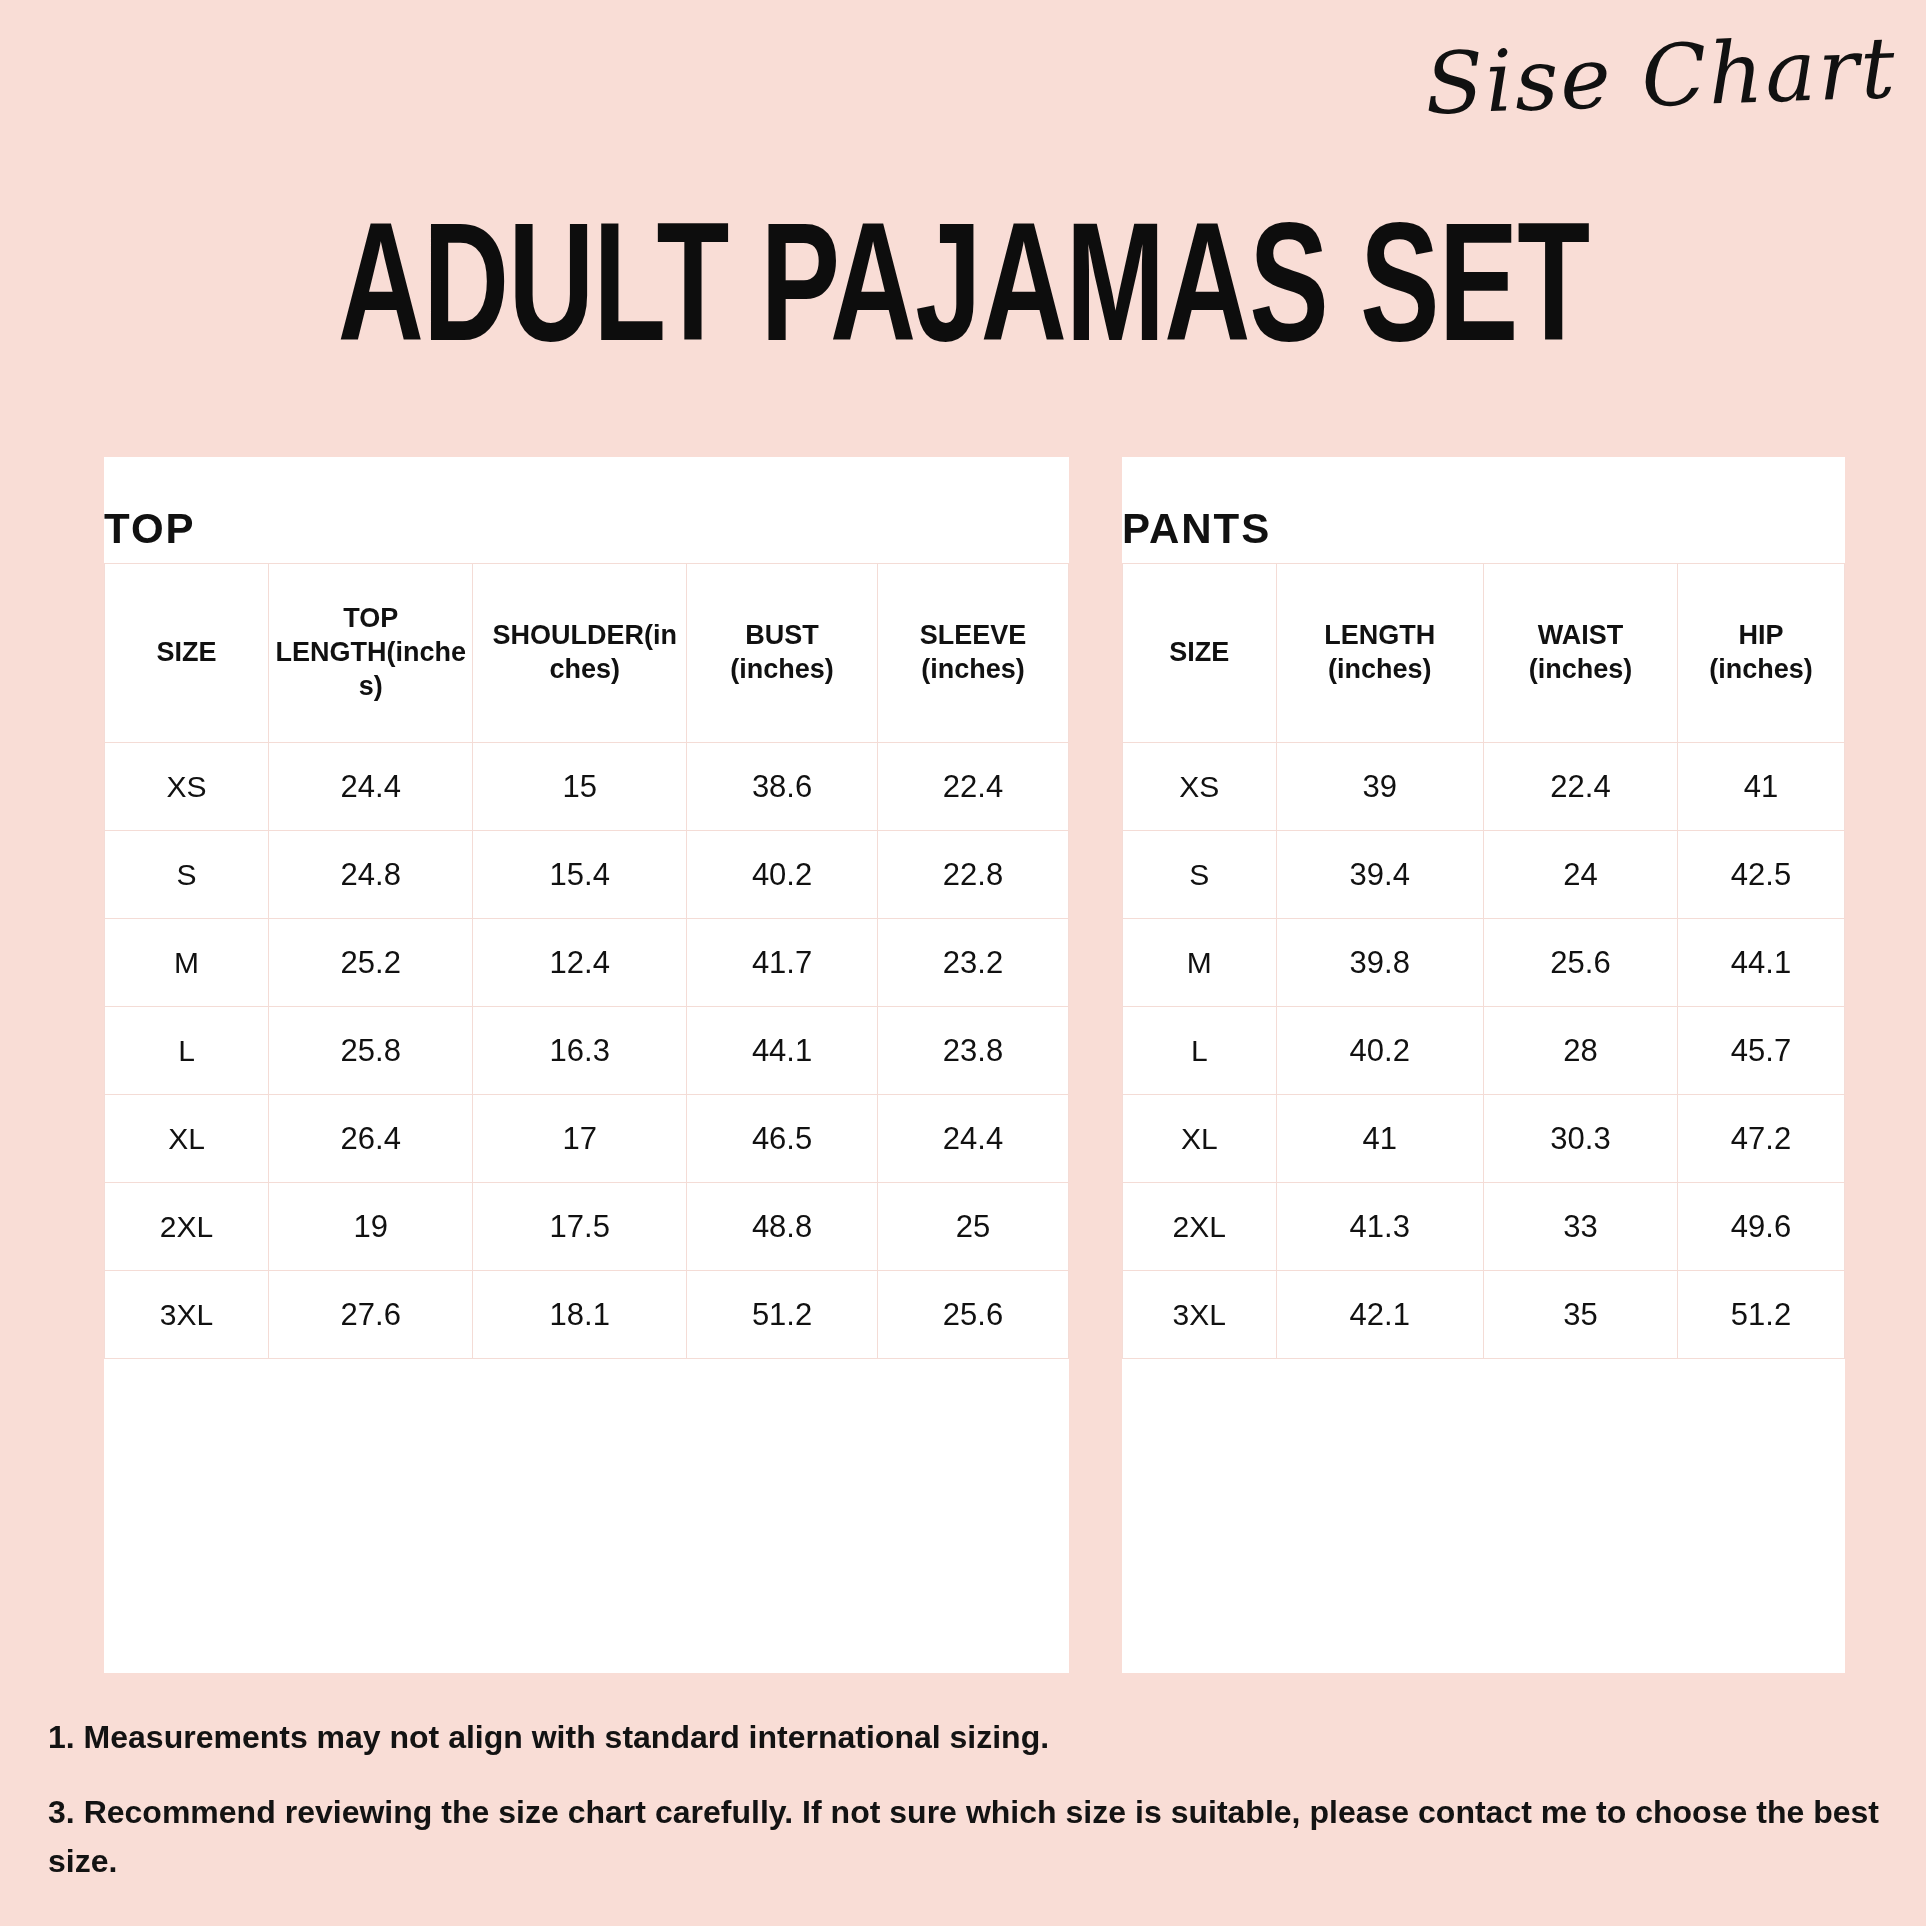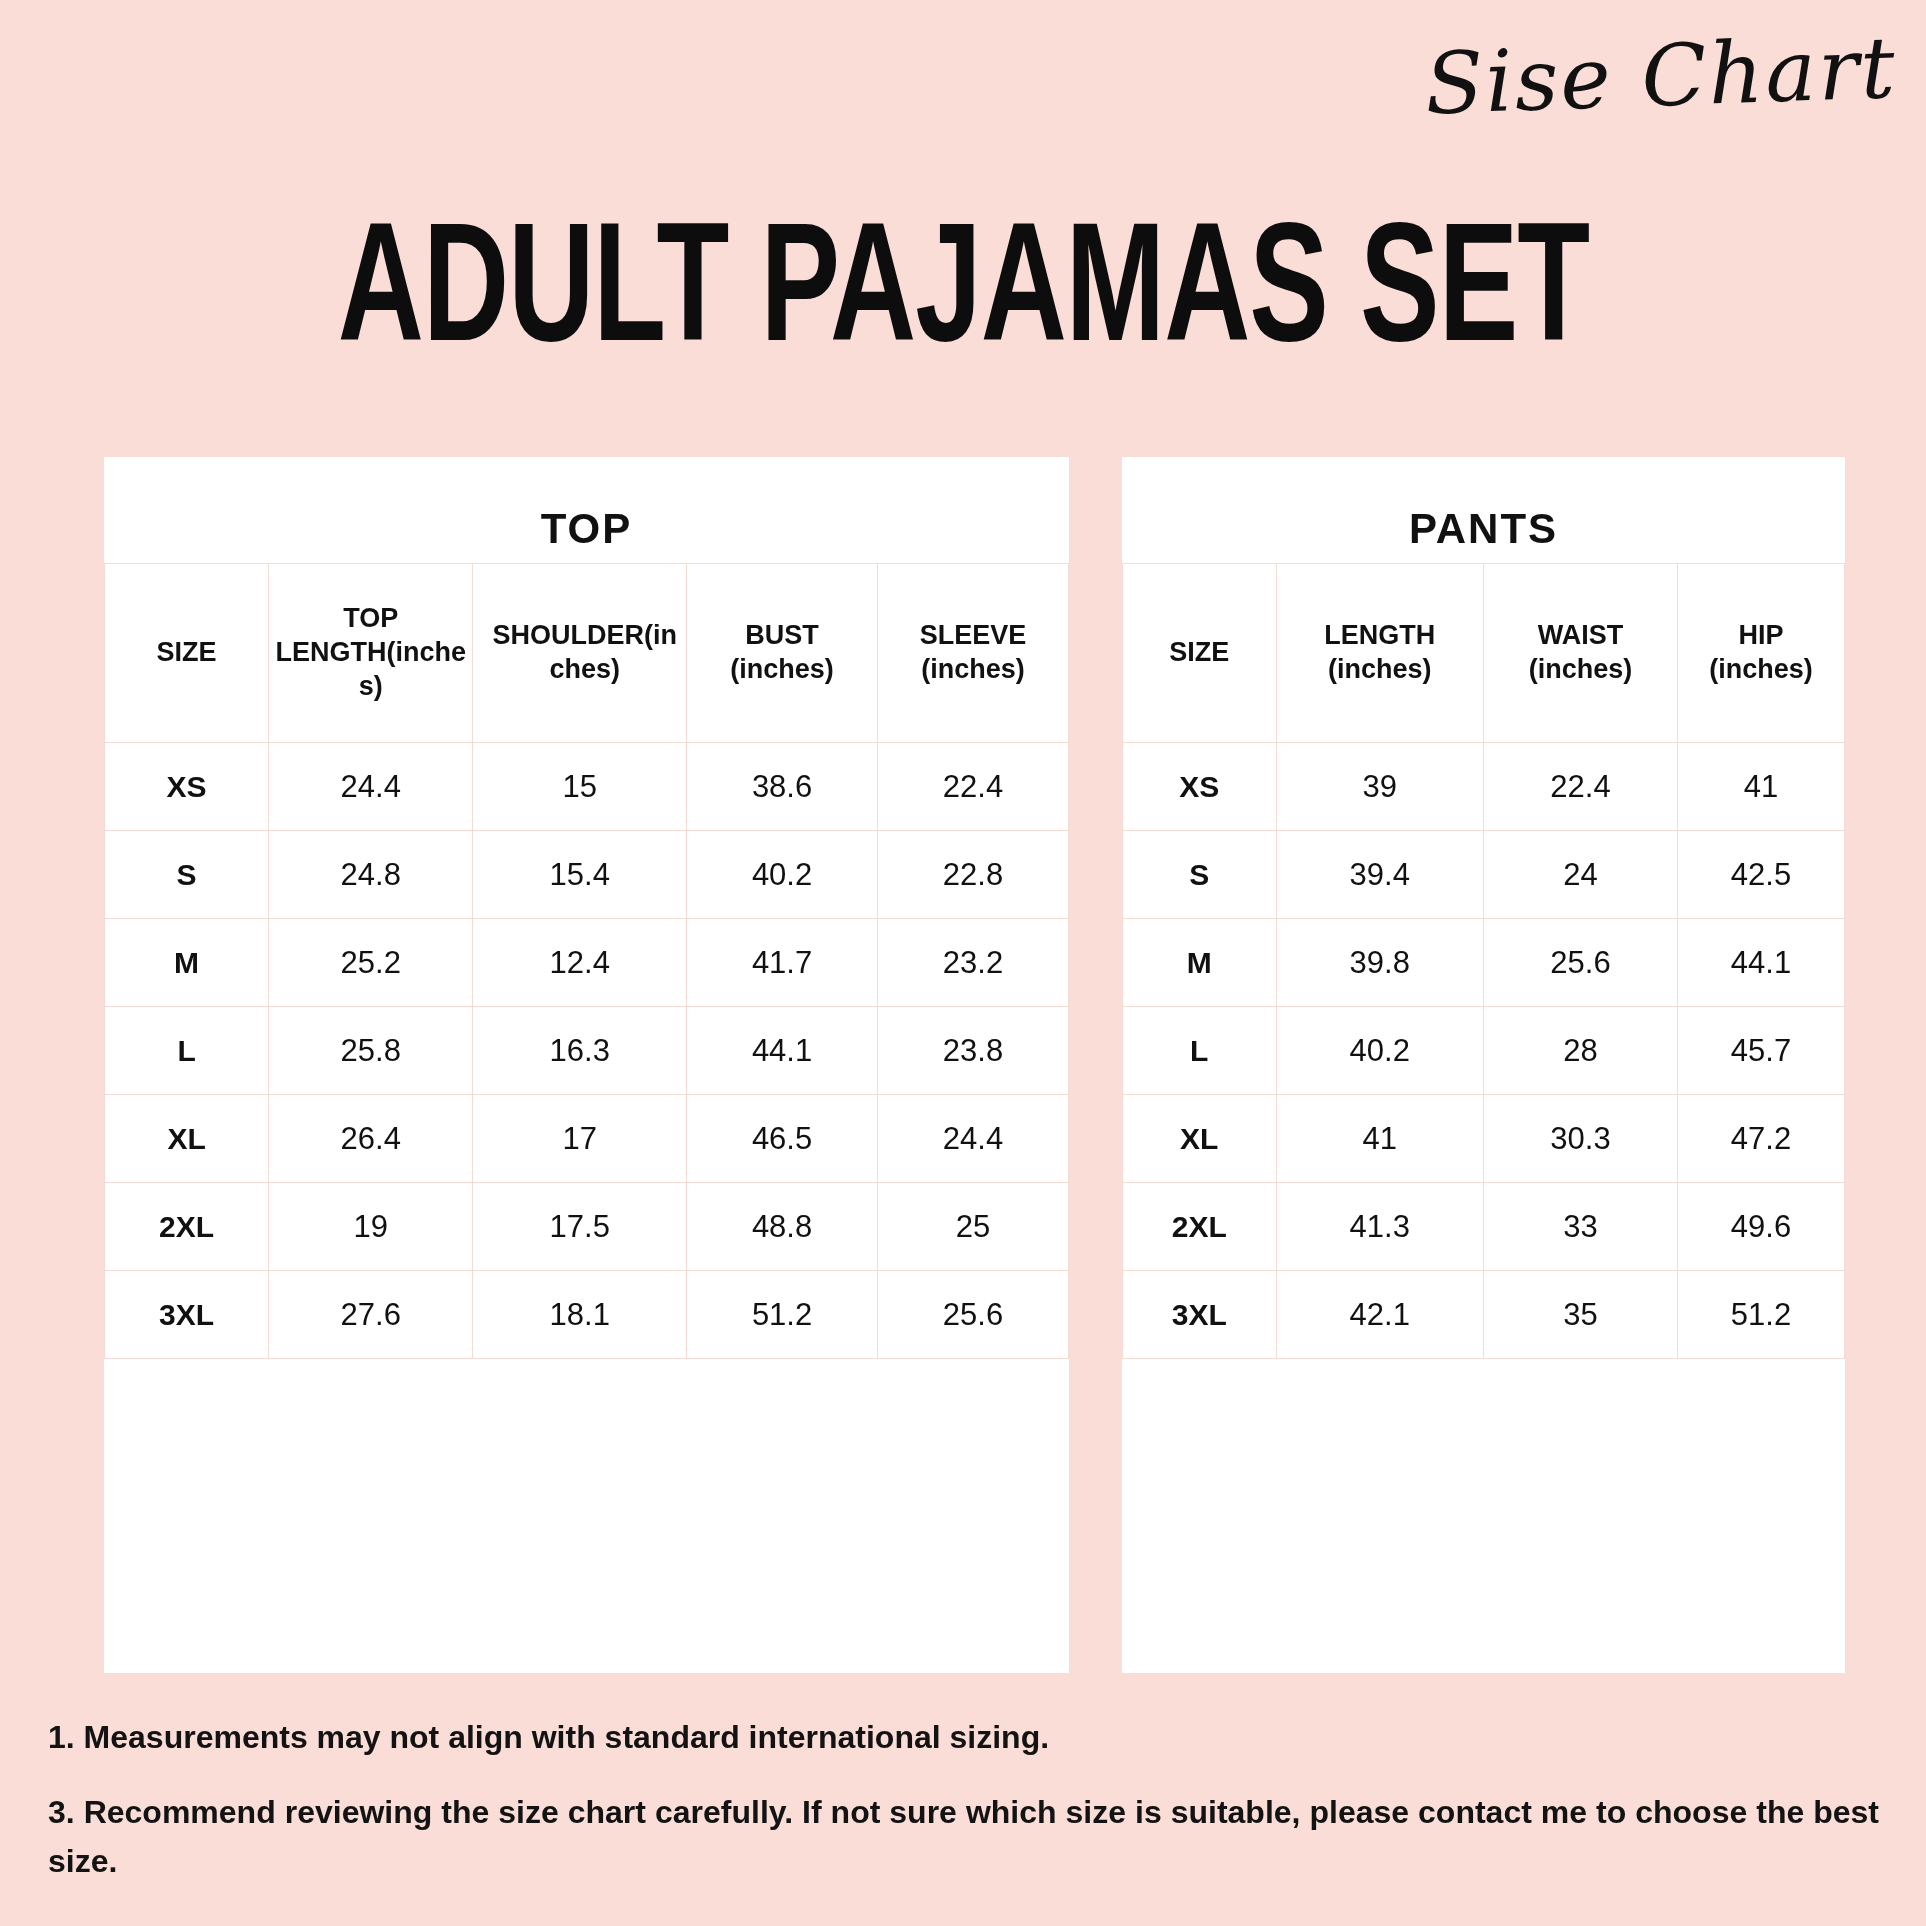--- a/index.html
+++ b/index.html
@@ -56,21 +56,20 @@
     height: 1216px;
   }
   #pants-table-wrap {
     left: 1122px;
     top: 457px;
     width: 723px;
     height: 1216px;
   }
 
   .table-caption {
-    text-align: center;
     font-weight: bold;
     font-size: 42px;
     letter-spacing: 2px;
     color: #111;
     padding-top: 48px;
     padding-bottom: 10px;
   }
 
   table {
     width: 100%;
@@ -90,21 +89,21 @@
     height: 170px;
     padding: 4px 6px;
     word-break: break-word;
   }
   tbody td {
     font-size: 31px;
     height: 85px;
     font-weight: normal;
   }
   tbody td.size-cell {
-    font-weight: bold;
+    font-weight: normal;
     font-size: 30px;
   }
   #top-table thead th:first-child { width: 17%; }
   #top-table thead th:nth-child(2) { width: 21.5%; margin-left: 17px; }
   #top-table thead th:nth-child(3) { width: 21.5%; padding-left: 16px; }
   #top-table thead th:nth-child(4) { width: 20%; }
   #top-table thead th:nth-child(5) { width: 20%; }
 
   #pants-table thead th:first-child { width: 21%; }
   #pants-table thead th:nth-child(2) { width: 29%; }

